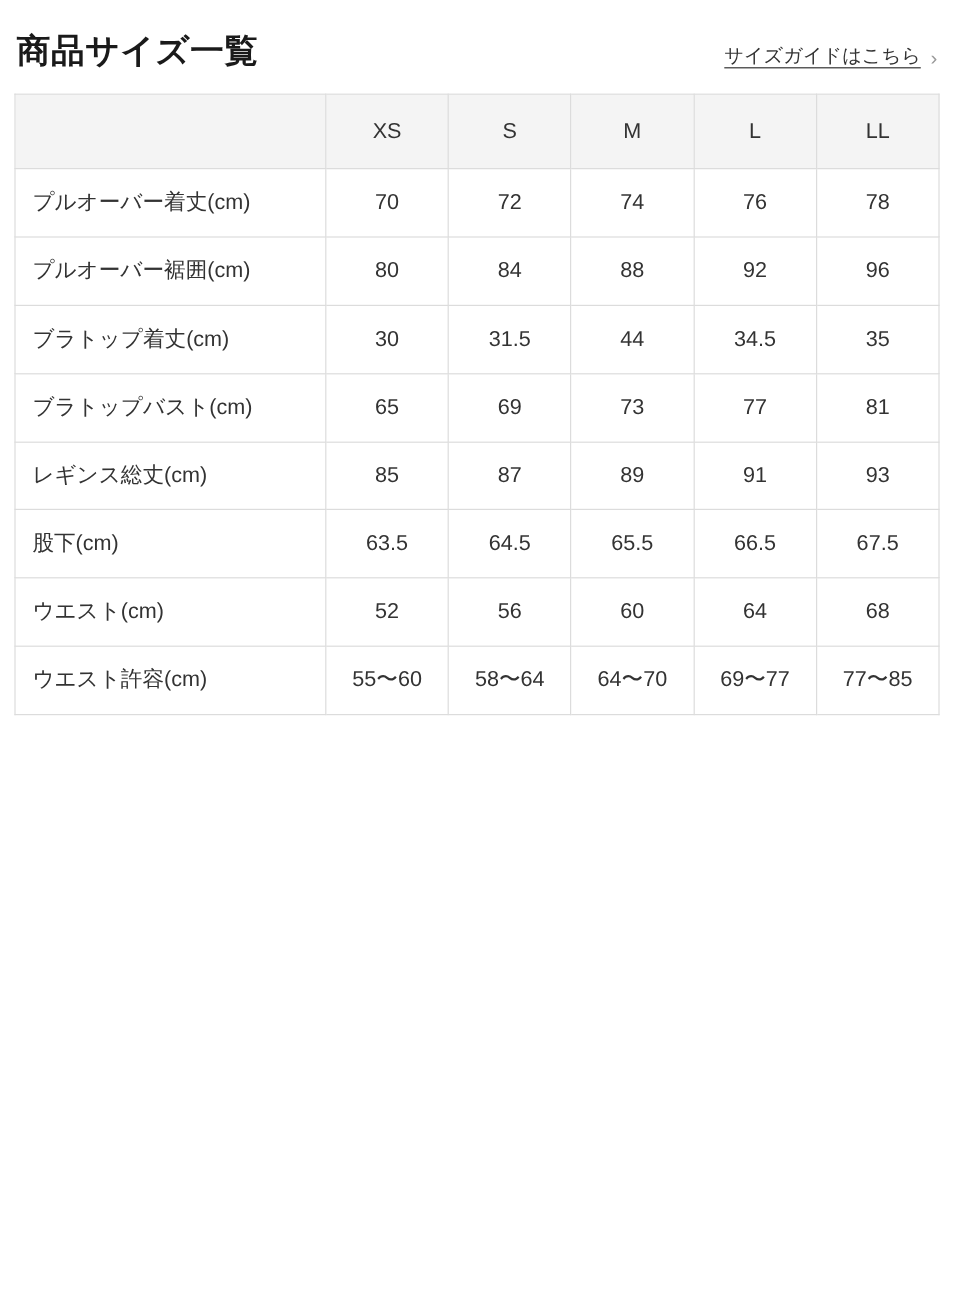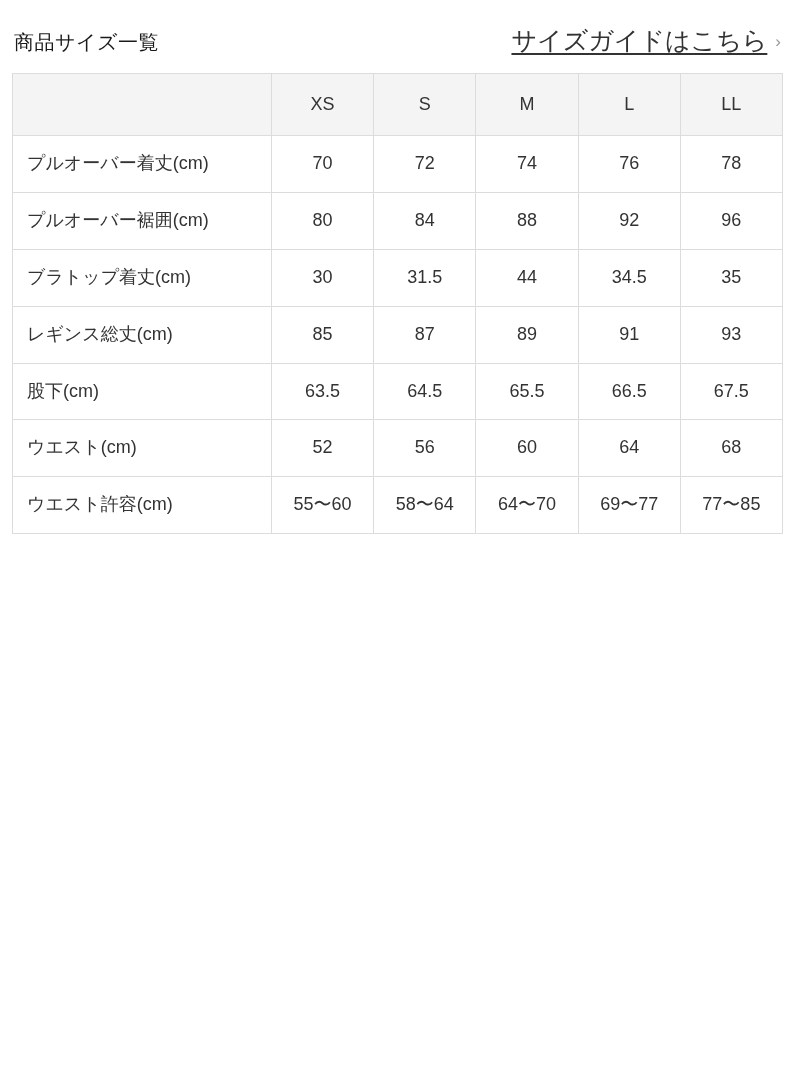--- a/index.html
+++ b/index.html
@@ -19,33 +19,33 @@
     box-sizing: border-box;
     padding: 0 12px;
   }
   .header {
     display: flex;
     align-items: baseline;
     justify-content: space-between;
     padding: 24px 2px 16px 2px;
   }
   .title {
-    font-size: 20px;
-    font-weight: normal;
+    font-size: 28px;
+    font-weight: bold;
     letter-spacing: 0.5px;
     color: #1a1a1a;
   }
   .guide-link {
     display: flex;
     align-items: center;
     gap: 8px;
     cursor: pointer;
   }
   .guide-text {
-    font-size: 25px;
+    font-size: 16px;
     color: #333333;
     text-decoration: underline;
     text-underline-offset: 4px;
   }
   .chevron {
     color: #999999;
     font-size: 17px;
     line-height: 1;
     display: inline-block;
     transform: translateY(1px);
@@ -134,20 +134,28 @@
         </tr>
         <tr>
           <th class="row-head">ブラトップ着丈(cm)</th>
           <td>30</td>
           <td>31.5</td>
           <td>44</td>
           <td>34.5</td>
           <td>35</td>
         </tr>
         <tr>
+          <th class="row-head">ブラトップバスト(cm)</th>
+          <td>65</td>
+          <td>69</td>
+          <td>73</td>
+          <td>77</td>
+          <td>81</td>
+        </tr>
+        <tr>
           <th class="row-head">レギンス総丈(cm)</th>
           <td>85</td>
           <td>87</td>
           <td>89</td>
           <td>91</td>
           <td>93</td>
         </tr>
         <tr>
           <th class="row-head">股下(cm)</th>
           <td>63.5</td>

